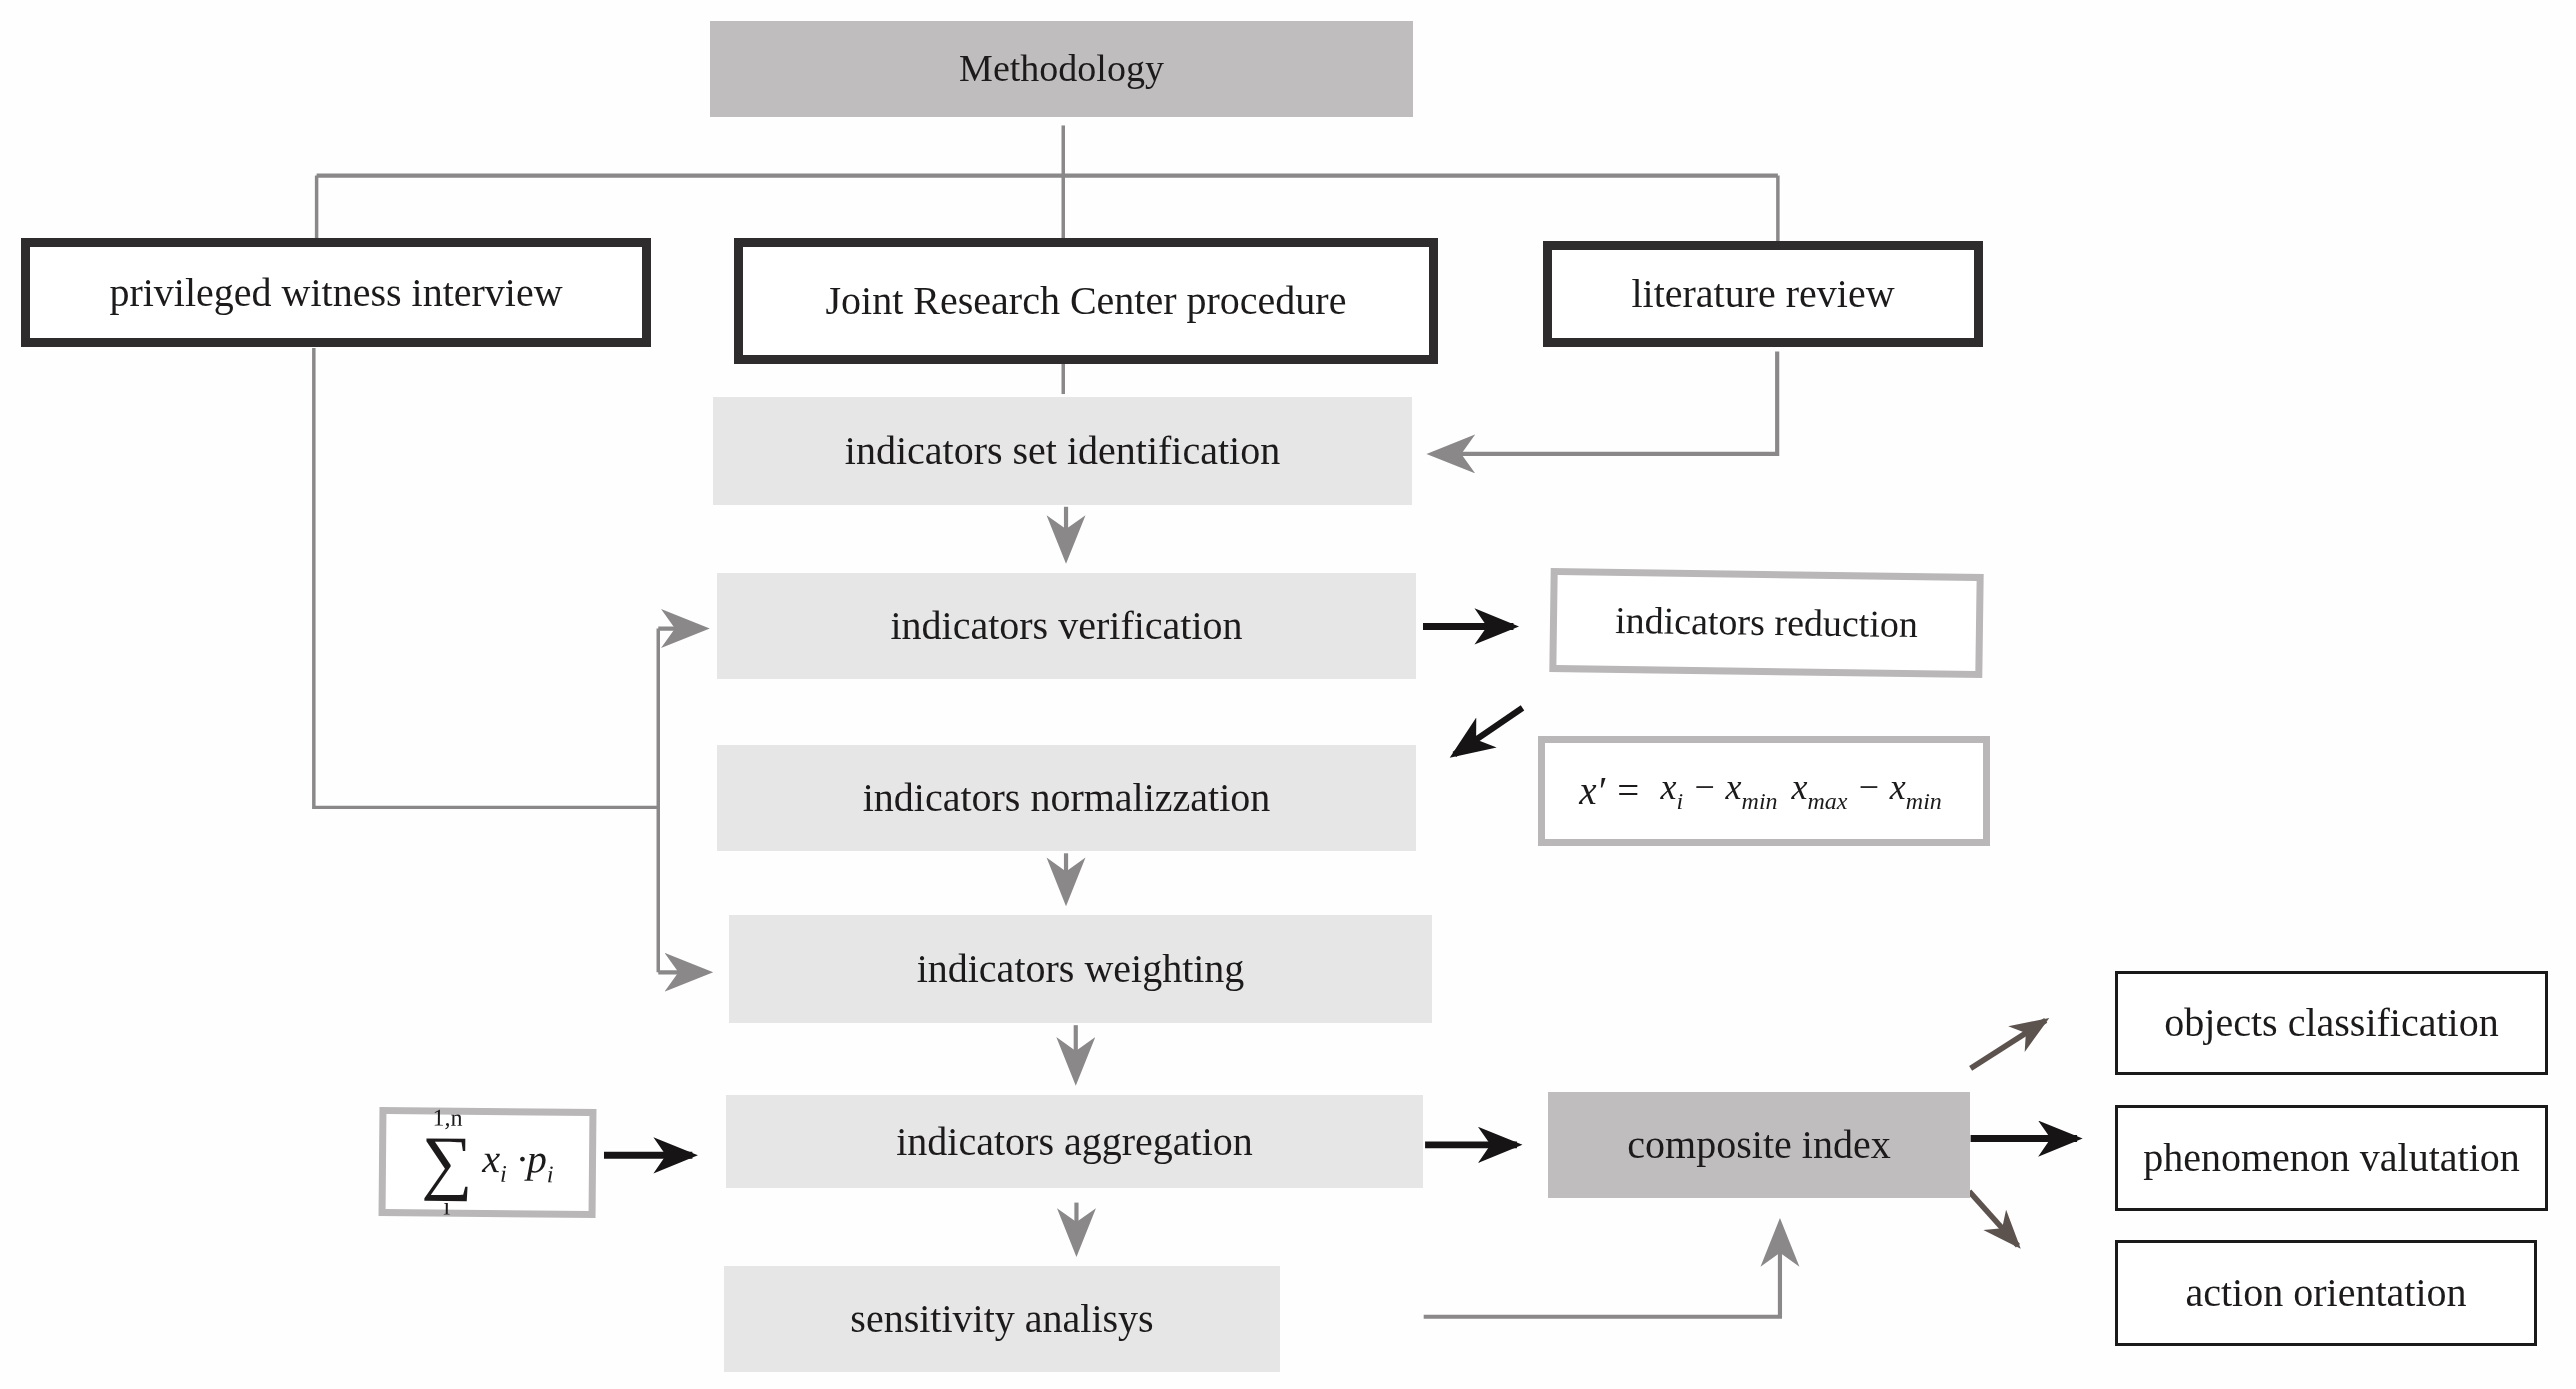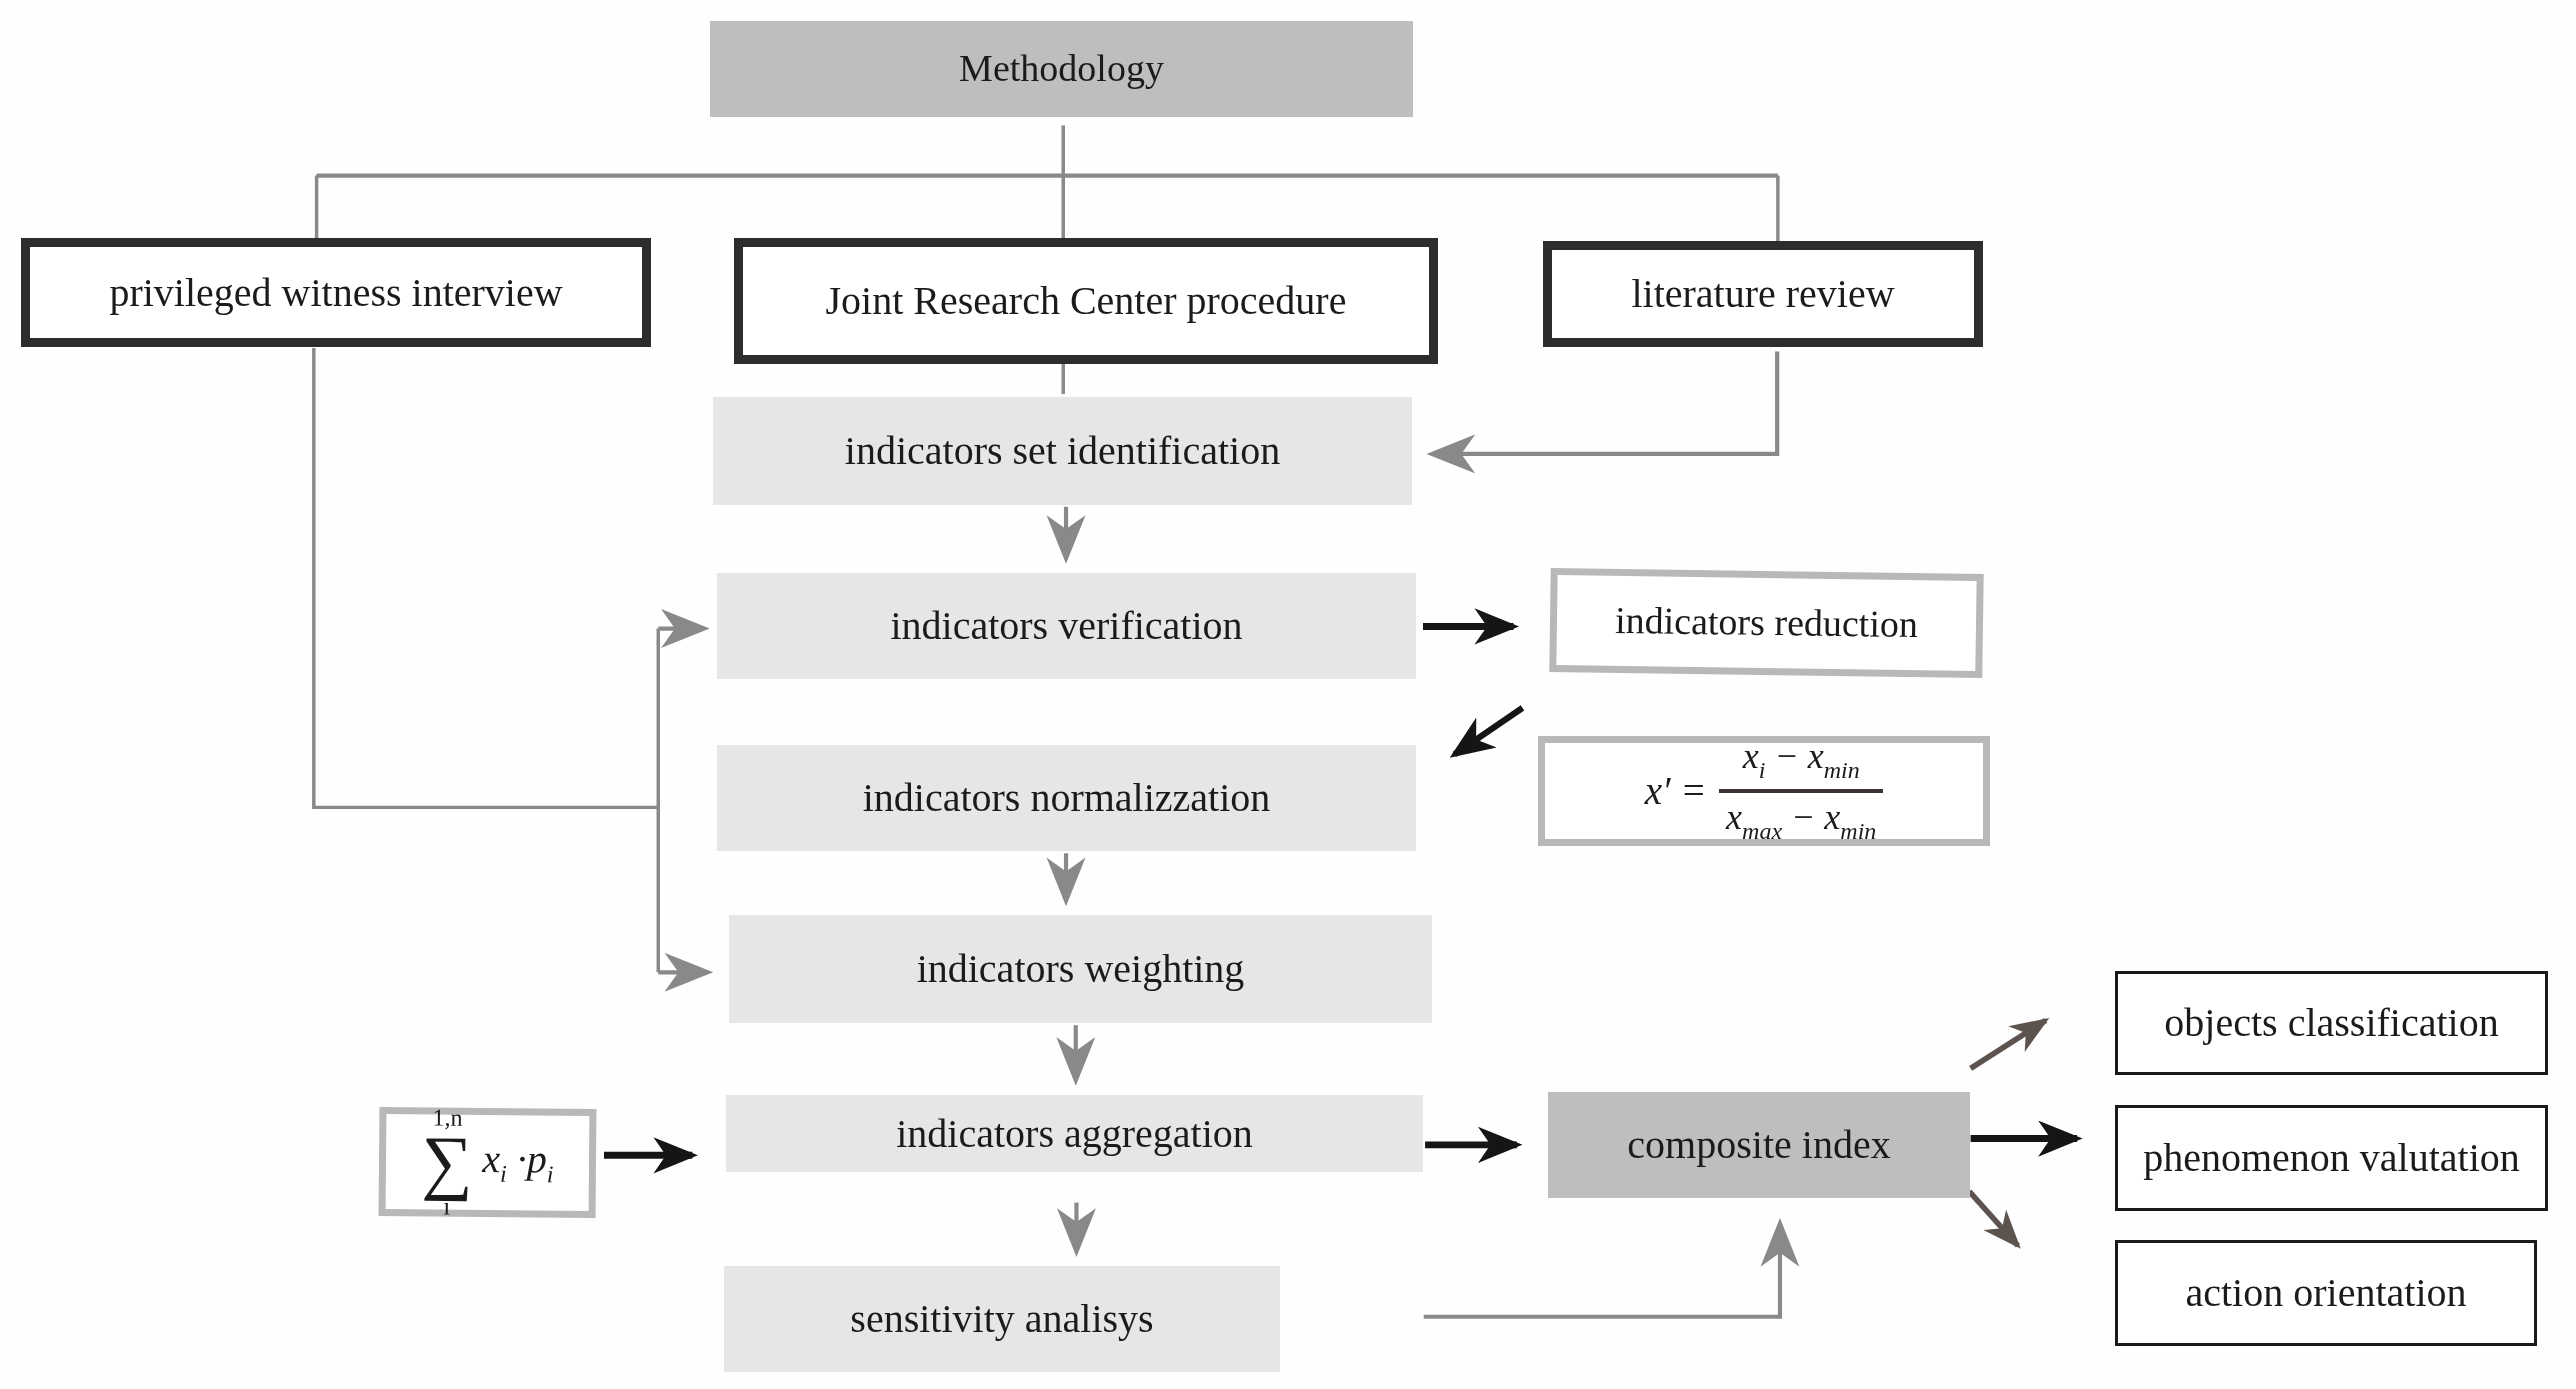--- a/index.html
+++ b/index.html
@@ -21,21 +21,21 @@
   .box{position:absolute;display:flex;align-items:center;justify-content:center;
        font-size:40px;line-height:1.15;text-align:center;box-sizing:border-box;white-space:nowrap;}
   .fill-dark{background:var(--header-fill);}
   .fill-light{background:var(--process-fill);}
   .border-heavy{background:#fff;border:9.7px solid var(--dark-border);}
   .border-gray{background:#fff;border:7.7px solid var(--gray-border);}
   .border-thin{background:#fff;border:3.5px solid var(--black-border);}
 
   
   .formula{font-style:italic;font-size:36px;}
-  .frac{display:inline-flex;flex-direction:column;align-items:center;margin-left:12.5px;}
+  .frac{display:inline-flex;align-items:center;margin-left:12.5px;}
   .frac .num,.frac .den{padding:0 7px;}
   .frac .bar{width:100%;height:4.2px;background:#3a3432;margin:4.2px 0;}
   .sub{font-size:24px;font-style:italic;vertical-align:-9.7px;}
   .lhs{font-size:39px;}
   .sum-wrap{display:inline-flex;flex-direction:column;align-items:center;line-height:1;}
   .sum-sup{font-size:24px;}
   .sum-sigma{font-size:72px;line-height:0.9;font-style:normal;}
   .sum-sub{font-size:25px;}
   .sum-body{font-size:40px;font-style:italic;margin-left:9.7px;}
 </style>
@@ -140,21 +140,21 @@
 
   <div class="box border-gray" style="left:379px;top:1108px;width:217px;height:109px;transform:rotate(0.5deg);">
     <span class="sum-wrap">
       <span class="sum-sup">1,n</span>
       <span class="sum-sigma">∑</span>
       <span class="sum-sub">i</span>
     </span>
     <span class="sum-body"><span>x</span><span class="sub">i</span><span> ·</span><span>p</span><span class="sub">i</span></span>
   </div>
 
-  <div class="box fill-light" style="left:726px;top:1095px;width:697px;height:77px;">
+  <div class="box fill-light" style="left:726px;top:1095px;width:697px;height:93px;">
     <span>indicators aggregation</span>
   </div>
 
   <div class="box fill-light" style="left:724px;top:1266px;width:556px;height:106px;">
     <span>sensitivity analisys</span>
   </div>
 
   <div class="box fill-dark" style="left:1548px;top:1092px;width:422px;height:106px;">
     <span>composite index</span>
   </div>

